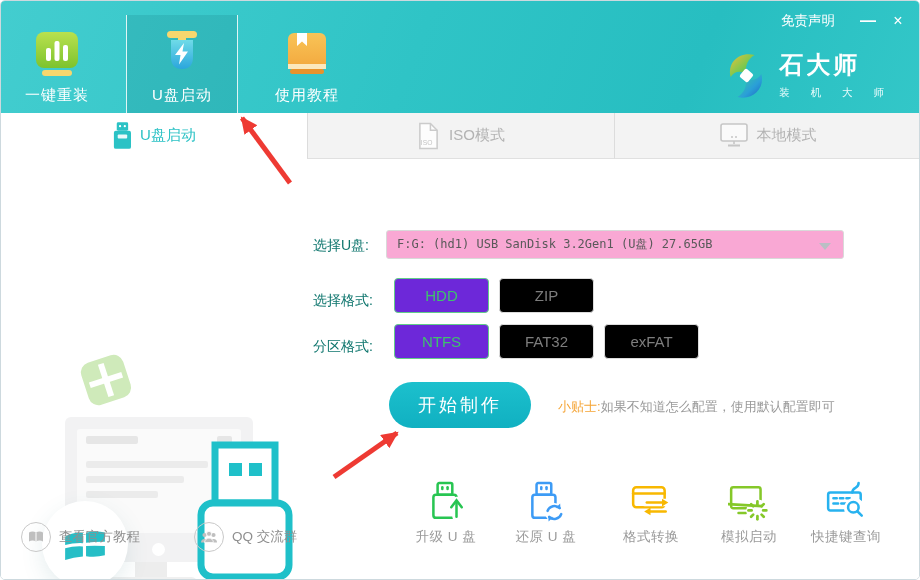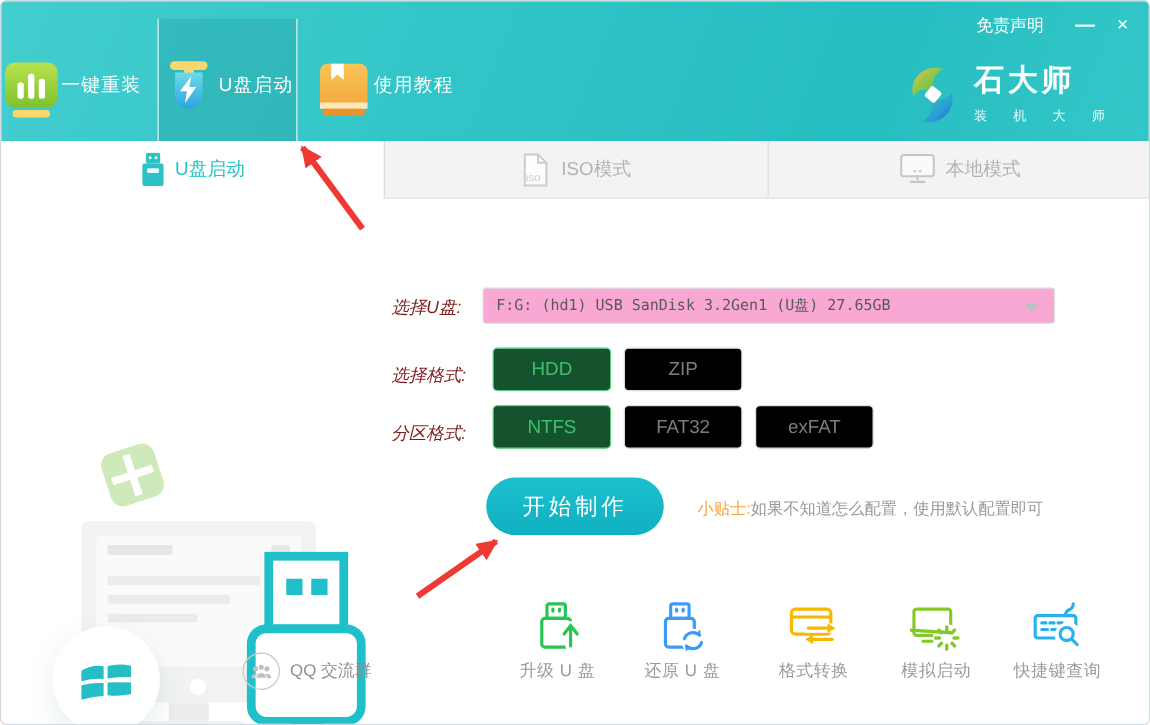--- a/index.html
+++ b/index.html
@@ -4,21 +4,21 @@
 <style>
   * { margin:0; padding:0; box-sizing:border-box; }
   html,body { width:920px; height:580px; }
   body { font-family:"Liberation Sans","DejaVu Sans",sans-serif; background:#fff; }
   .window { position:relative; width:920px; height:580px; border:1px solid #cdd9de; border-radius:5px; overflow:hidden; background:#fff; }
 
   
   .header { position:absolute; left:0; top:0; width:920px; height:112px;
     background:linear-gradient(112deg,#43cdcf 0%,#2fc4c6 45%,#27bec1 75%,#33c7c8 100%); }
   .htabs { position:absolute; left:0; top:14px; height:98px; display:flex; }
-  .htab { width:112px; height:98px; display:flex; flex-direction:row; align-items:center; cursor:pointer; }
+  .htab { width:112px; height:98px; display:flex; flex-direction:column; align-items:center; cursor:pointer; }
   .htab + .htab { margin-left:13px; }
   .htab .hicon { margin-top:14px; width:48px; height:48px; }
   .htab .hlabel { margin-top:9px; color:#fff; font-size:15px; letter-spacing:1px; }
   .htab.selected { background:rgba(0,77,82,.12); border-left:1px solid rgba(255,255,255,.85); border-right:1px solid rgba(255,255,255,.85); }
 
   .disclaimer { position:absolute; right:86px; top:11px; color:#fff; font-size:13.5px; cursor:pointer; }
   .winbtn { position:absolute; top:8px; width:26px; height:24px; color:#fff; font-size:16px; line-height:24px; text-align:center; cursor:pointer; }
   .winbtn.min { right:40px; font-weight:bold; }
   .winbtn.close { right:10px; }
 
@@ -45,30 +45,30 @@
   .m-bar2 { position:absolute; right:9px; top:7px; width:15px; height:8px; background:#e6e6e6; border-radius:2px; }
   .m-line { position:absolute; left:9px; height:7px; background:#ebebeb; border-radius:2px; }
   .m-cam { position:absolute; left:87px; bottom:6px; width:13px; height:13px; background:#fff; border-radius:50%; }
   .m-stand { position:absolute; left:134px; top:403px; width:32px; height:17px; background:#ededed; }
   .m-base { position:absolute; left:104px; top:418px; width:92px; height:11px; background:#f0f0f0; border-radius:6px; }
   .win-circle { position:absolute; left:41px; top:342px; width:86px; height:86px; background:#fff; border-radius:50%;
     box-shadow:0 8px 22px rgba(60,120,130,.13); display:flex; align-items:center; justify-content:center; }
   .usb-plug { position:absolute; left:190px; top:280px; }
 
   
-  .flabel { position:absolute; font-size:14px; color:#7f1d1d;font-style:italic; }
+  .flabel { position:absolute; font-size:14px; color:#0f766e; }
   .dropdown { position:absolute; left:385px; top:229px; width:458px; height:29px; border:1px solid #d9d9d9; border-radius:3px;
     background:#f9a8d4; display:flex; align-items:center; cursor:pointer; }
   .dropdown .dval { font-family:"DejaVu Sans Mono","Liberation Mono",monospace; font-size:12px; color:#595959; padding-left:10px;
     white-space:nowrap; overflow:hidden; }
   .caret { position:absolute; right:12px; top:12px; width:0; height:0; border-left:6px solid transparent; border-right:6px solid transparent; border-top:7px solid #b9bfc4; }
 
   .optbtn { position:absolute; width:95px; height:35px; border:1px solid #dcdcdc; border-radius:4px; background:#000000; color:#7d7d7d;
     font-size:15px; display:flex; align-items:center; justify-content:center; cursor:pointer; }
-  .optbtn.sel { border-color:#61cd89; background:#14532d; color:#3ec16d; }
+  .optbtn.sel { border-color:#61cd89; background:#6d28d9; color:#3ec16d; }
 
   .startbtn { position:absolute; left:388px; top:381px; width:142px; height:46px; border-radius:23px;
     background:linear-gradient(#1cc0cd,#10b0c1); color:#fff; font-size:18px; letter-spacing:3px;
     display:flex; align-items:center; justify-content:center; cursor:pointer; }
   .tip { position:absolute; left:557px; top:397px; font-size:13px; color:#9a9a9a; }
   .tip .tiplabel { color:#f5a435;text-align:center; }
 
   
   .flink { position:absolute; display:flex; align-items:center; gap:8px; cursor:pointer; }
   .flink .fcircle { width:30px; height:30px; border:1.5px solid #c9c9c9; border-radius:50%; display:flex; align-items:center; justify-content:center; }
@@ -252,20 +252,29 @@
     <span class="flabel" style="left:312px;top:179px;">分区格式:</span>
     <div class="optbtn sel" style="left:393px;top:165px;">NTFS</div>
     <div class="optbtn" style="left:498px;top:165px;">FAT32</div>
     <div class="optbtn" style="left:603px;top:165px;">exFAT</div>
 
     <div class="startbtn" style="top:223px;">开始制作</div>
     <div class="tip" style="top:239px;">
       <span class="tiplabel">小贴士:</span><span>如果不知道怎么配置，使用默认配置即可</span>
     </div>
 
+    <div class="flink" style="left:20px;top:363px;">
+      <span class="fcircle">
+        <svg width="16" height="14" viewBox="0 0 16 14" fill="#bfbfbf">
+          <path d="M1,2.5 C3,1 6,1 8,2.5 C10,1 13,1 15,2.5 V11.5 C13,10 10,10 8,11.5 C6,10 3,10 1,11.5 Z"></path>
+          <line x1="8" y1="2.5" x2="8" y2="11.5" stroke="#fff" stroke-width="1"></line>
+        </svg>
+      </span>
+      <span class="ftext">查看官方教程</span>
+    </div>
     <div class="flink" style="left:193px;top:363px;">
       <span class="fcircle">
         <svg width="18" height="14" viewBox="0 0 18 14" fill="#bfbfbf">
           <circle cx="4.5" cy="5" r="2.1"></circle>
             <circle cx="13.5" cy="5" r="2.1"></circle>
           <path d="M1,12.5 a3.5,3.5 0 0 1 7,0 z"></path>
             <path d="M10,12.5 a3.5,3.5 0 0 1 7,0 z"></path>
           <circle cx="9" cy="3.8" r="2.5" stroke="#fff" stroke-width=".8"></circle>
           <path d="M4.6,12.5 a4.4,4.4 0 0 1 8.8,0 z" stroke="#fff" stroke-width=".8"></path>
         </svg>

